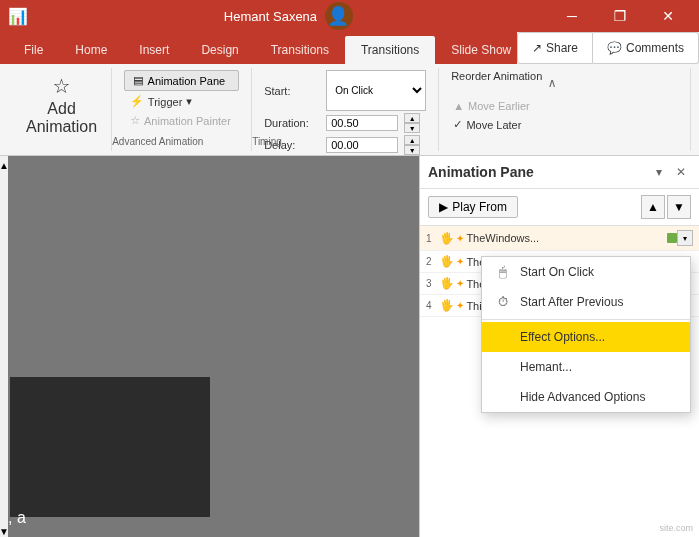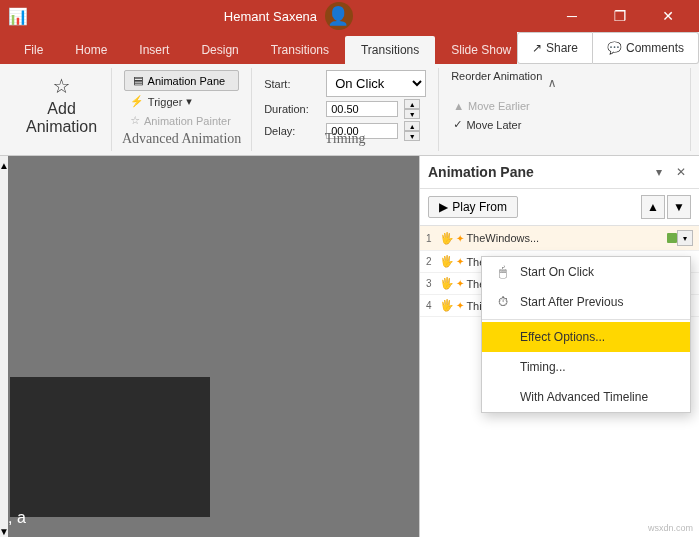--- a/index.html
+++ b/index.html
@@ -67,23 +67,21 @@
 
     .ribbon-group {
       display: flex;
       flex-direction: column;
       padding: 2px 12px;
       border-right: 1px solid #ddd;
       align-items: flex-start;
       position: relative;
     }
     .ribbon-group-label {
-      font-size: 14px; color: #666; position: absolute; bottom: 4px; left: 0; right: 0;
-      text-align: center;
-      font-family: Liberation Serif, serif;
+      font-size: 10px; color: #666; position: absolute; bottom: 4px; left: 0; right: 0;
     }
     .ribbon-group-content {
       display: flex; gap: 4px; padding-bottom: 18px;
     }
 
     .ribbon-btn {
       display: flex; flex-direction: column; align-items: center; justify-content: center;
       padding: 4px 6px; border: none; background: transparent; cursor: pointer;
       border-radius: 3px; min-width: 40px; gap: 2px; color: #333; font-size: 11px;
     }
@@ -103,22 +101,22 @@
     }
 
     .timing-group {
       display: flex; flex-direction: column; gap: 2px; padding-bottom: 18px;
     }
     .timing-row {
       display: flex; align-items: center; gap: 6px; font-size: 11px;
     }
     .timing-label { color: #333; width: 56px; }
     .timing-select {
-      border: 1px solid #bbb; background: white; font-size: 13px;
-      padding: 4px 4px; width: 100px; cursor: pointer;
+      border: 1px solid #bbb; background: white; font-size: 10px;
+      padding: 13px 4px; width: 100px; cursor: pointer;
     }
     .timing-input {
       border: 1px solid #bbb; background: white; font-size: 11px;
       padding: 1px 4px; width: 72px;
     }
     .spin-btns { display: flex; flex-direction: column; }
     .spin-btn { width: 16px; height: 10px; background: #eee; border: 1px solid #bbb; font-size: 7px; cursor: pointer; display: flex; align-items: center; justify-content: center; }
 
     .reorder-group {
       display: flex; flex-direction: column; padding-bottom: 18px; gap: 2px;
@@ -396,24 +394,24 @@
         <span class="ctx-icon">⏱</span>
         <span>Start After Previous</span>
       </div>
       <div class="ctx-separator"></div>
       <div class="ctx-item highlighted">
         <span class="ctx-icon"></span>
         <span>Effect Options...</span>
       </div>
       <div class="ctx-item">
         <span class="ctx-icon"></span>
-        <span>Timing...</span>
+        <span>Hemant...</span>
       </div>
       <div class="ctx-item">
         <span class="ctx-icon"></span>
-        <span>With Advanced Timeline</span>
-      </div>
-    </div>
-
-    <div style="position:absolute; bottom:4px; right:6px; font-size:9px; color:#bbb;">wsxdn.com</div>
+        <span>Hide Advanced Options</span>
+      </div>
+    </div>
+
+    <div style="position:absolute; bottom:4px; right:6px; font-size:9px; color:#bbb;">site.com</div>
   </div>
 
 </div>
 
 </body></html>

